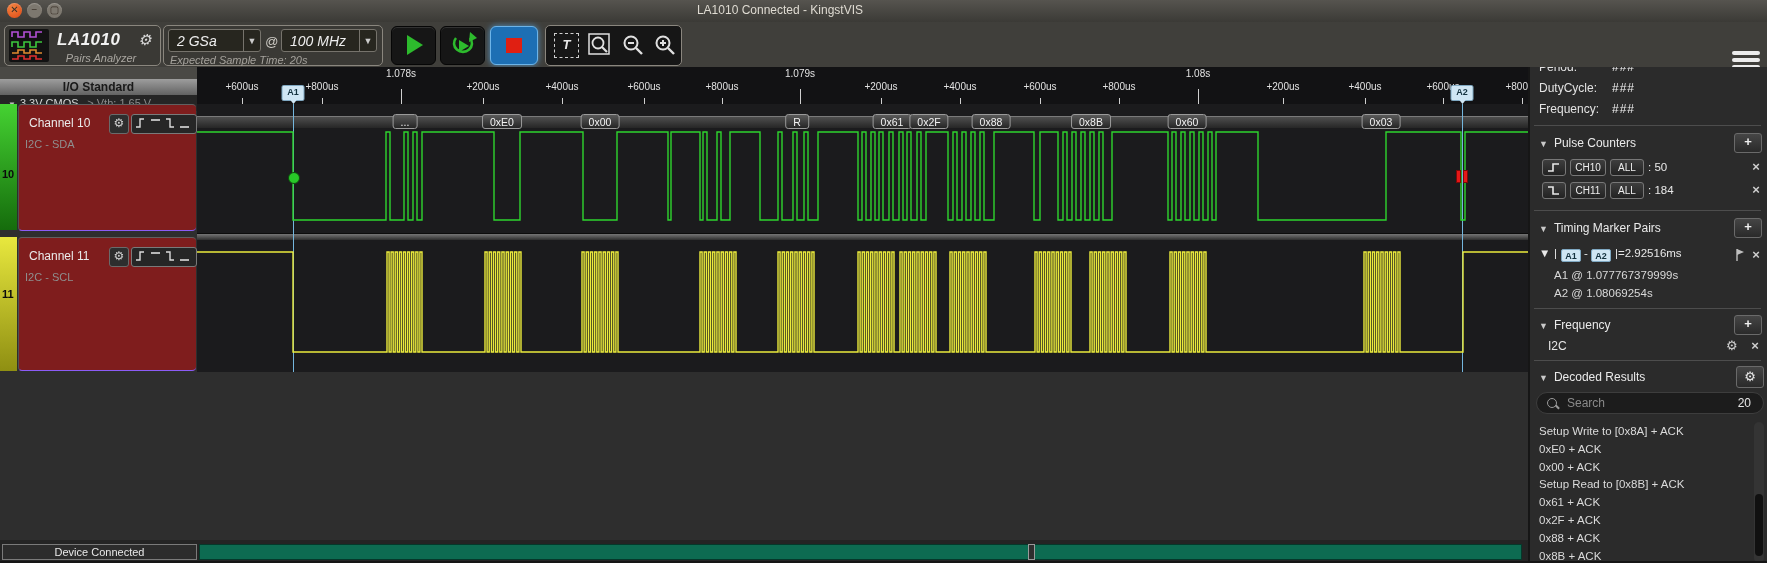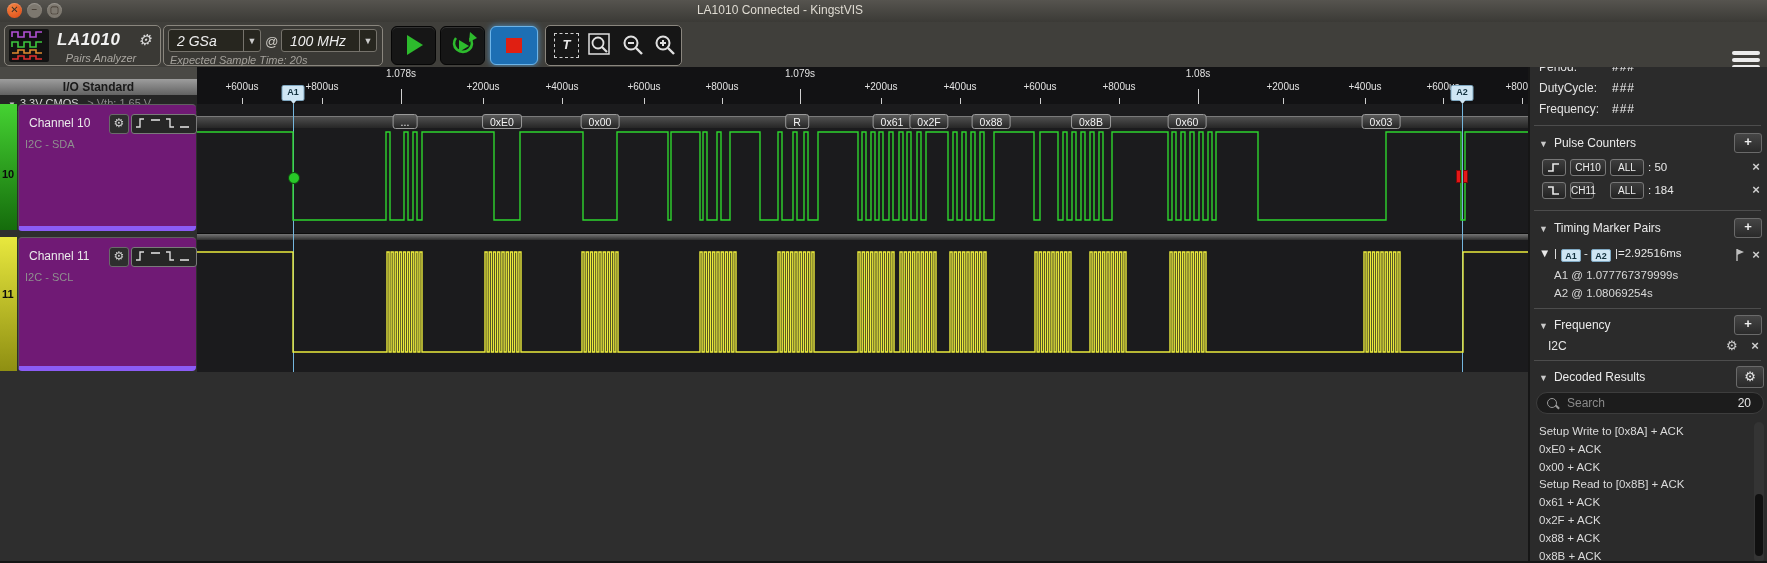--- a/index.html
+++ b/index.html
@@ -62,22 +62,22 @@
     font-weight:bold;text-align:center;line-height:16px;}
   #vth-row{left:0;top:95px;width:197px;height:16px;background:#252525;
     font-size:11px;line-height:16px;color:#cfcfcf;}
   #vth-row .tri{color:#bdbdbd;font-size:8px;margin:0 4px 0 8px;}
   #vth-row b{font-weight:normal;color:#d6d6d6;}
   #vth-row .vth{color:#8d8d8d;margin-left:5px;}
 
   
   .chan-bar{left:0;width:17px;}
   .chan-num{position:absolute;left:2px;font-size:11px;font-weight:bold;color:#0c0c0c;}
-  .chan-box{left:18px;width:178px;background:#701a75;border-radius:4px;
-    border-top:1px solid #606060;border-left:1px solid #515151;border-bottom:5px solid #8b5cf6;box-sizing:border-box;}
+  .chan-box{left:18px;width:178px;background:#7f1d1d;border-radius:4px;
+    border-top:1px solid #606060;border-left:1px solid #515151;border-bottom:1px solid #8b5cf6;box-sizing:border-box;}
   .chan-name{position:absolute;left:10px;top:11px;font-size:12px;color:#eaeaea;}
   .chan-sig{position:absolute;left:6px;top:33px;font-size:11px;color:#8f8f8f;}
   .gear-btn{position:absolute;left:90px;top:9px;width:18px;height:18px;border:1px solid #6a6a6a;
     border-radius:3px;background:#2e2e2e;color:#cfcfcf;font-size:12px;text-align:center;line-height:17px;}
   .trig-group{position:absolute;left:112px;top:9px;width:64px;height:18px;border:1px solid #7a7a7a;
     border-radius:3px;background:#262626;}
 
   
   #axis{left:197px;top:67px;width:1331px;height:37px;background:#121214;overflow:hidden;}
   .tick-label{position:absolute;top:14px;font-size:10px;color:#e2e2e2;transform:translateX(-50%);white-space:nowrap;}
@@ -366,21 +366,21 @@
         <div class="mini-btn rp" style="left: 12px; top: 92px; width: 24px;"><svg width="20" height="15">
             <polyline points="4,11 9,11 9,4 15,4" fill="none" stroke="#e8e8e8" stroke-width="1.6"></polyline>
           </svg></div>
         <div class="mini-btn rp" style="left: 40px; top: 92px; width: 36px;">CH10</div>
         <div class="mini-btn rp" style="left: 80px; top: 92px; width: 34px;">ALL</div>
         <div class="rp cnt-text" style="left: 118px; top: 92px;">: 50</div>
         <div class="rp x-btn" style="left: 219px; top: 93px;">×</div>
         <div class="mini-btn rp" style="left: 12px; top: 115px; width: 24px;"><svg width="20" height="15">
             <polyline points="4,4 9,4 9,11 15,11" fill="none" stroke="#e8e8e8" stroke-width="1.6"></polyline>
           </svg></div>
-        <div class="mini-btn rp" style="left: 40px; top: 115px; width: 24px;">CH11</div>
+        <div class="mini-btn rp" style="left: 40px; top: 115px; width: 36px;">CH11</div>
         <div class="mini-btn rp" style="left: 80px; top: 115px; width: 34px;">ALL</div>
         <div class="rp cnt-text" style="left: 118px; top: 115px;">: 184</div>
         <div class="rp x-btn" style="left: 219px; top: 116px;">×</div>
       </div>
 
     <div class="rp rp-divider" style="top:143px"></div>
     <div class="rp rp-header" style="top:154px">
       <span class="tri">▼</span><span>Timing Marker Pairs</span>
     </div>
     <div class="rp plus-btn" style="top:151px">+</div>
@@ -429,14 +429,20 @@
         <div class="dec-row" style="top: 58.4px;">Setup Read to [0x8B] + ACK</div>
         <div class="dec-row" style="top: 76.2px;">0x61 + ACK</div>
         <div class="dec-row" style="top: 94px;">0x2F + ACK</div>
         <div class="dec-row" style="top: 111.8px;">0x88 + ACK</div>
         <div class="dec-row" style="top: 129.6px;">0x8B + ACK</div>
       </div>
     <div class="rp" id="dec-scroll-track"></div>
     <div class="rp" id="dec-scroll-thumb"></div>
   </div>
 
+  <div id="statusbar" class="abs">
+    <div id="dev-status">Device Connected</div>
+    <div id="progress">
+      <div id="progress-handle"></div>
+    </div>
+  </div>
   <div id="bottom-edge" class="abs"></div>
 </div>
 
 </body></html>

